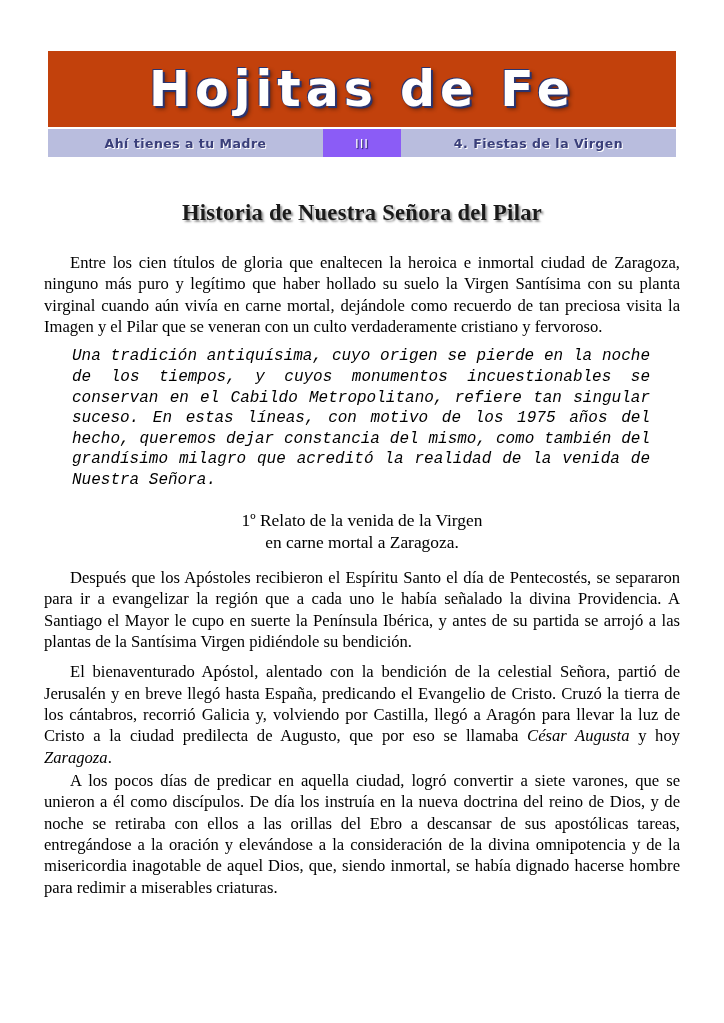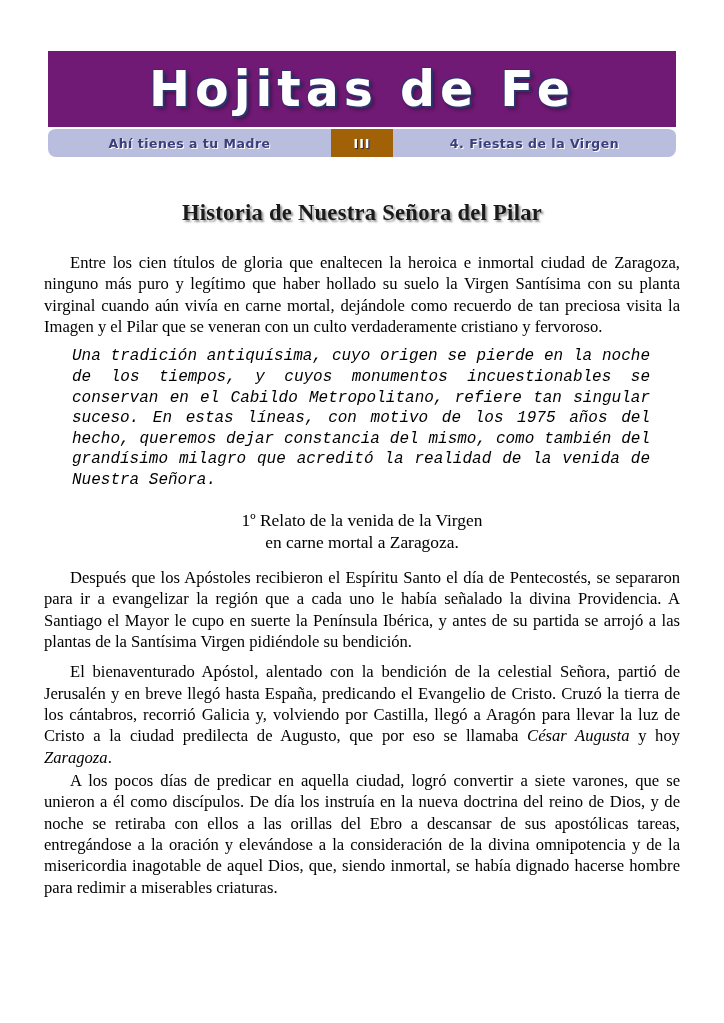--- a/index.html
+++ b/index.html
@@ -17,21 +17,21 @@
   }
 
   
   .masthead {
     position: absolute;
     left: 48px;
     top: 51px;
     width: 628px;
   }
   .masthead-banner {
-    background: #701a75;
+    background: #c2410c;
     height: 76px;
     display: flex;
     align-items: center;
     justify-content: center;
   }
   .masthead-title {
     font-family: "DejaVu Sans", sans-serif;
     font-weight: bold;
     font-size: 49px;
     letter-spacing: 5px;
@@ -41,43 +41,42 @@
       -1px -1px 0 #2a3470,
        3px 3px 4px rgba(0,0,0,0.45);
     white-space: nowrap;
   }
   .masthead-strip {
     height: 28px;
     background: #b9bdde;
     display: flex;
     align-items: stretch;
     border-top: 2px solid #ffffff;
-    border-radius: 8px;
   }
   .strip-left, .strip-right {
     flex: 1 1 0;
     display: flex;
     align-items: center;
     justify-content: center;
     font-family: "DejaVu Sans", sans-serif;
     font-weight: bold;
     font-size: 12.5px;
     letter-spacing: 0.5px;
     color: #3a3f7a;
     text-shadow: 1px 1px 0 #ffffff;
     white-space: nowrap;
   }
   .strip-center {
-    width: 62px;
-    background: #a16207;
+    width: 78px;
+    background: #8b5cf6;
     display: flex;
     align-items: center;
     justify-content: center;
     font-family: "DejaVu Sans", sans-serif;
-    font-weight: bold;
+    font-weight: normal;
     font-size: 12.5px;
     color: #ffffff;
     letter-spacing: 1px;
     text-shadow: 1px 1px 1px #1d2354;
   }
 
   
   .doc {
     position: absolute;
     left: 44px;

